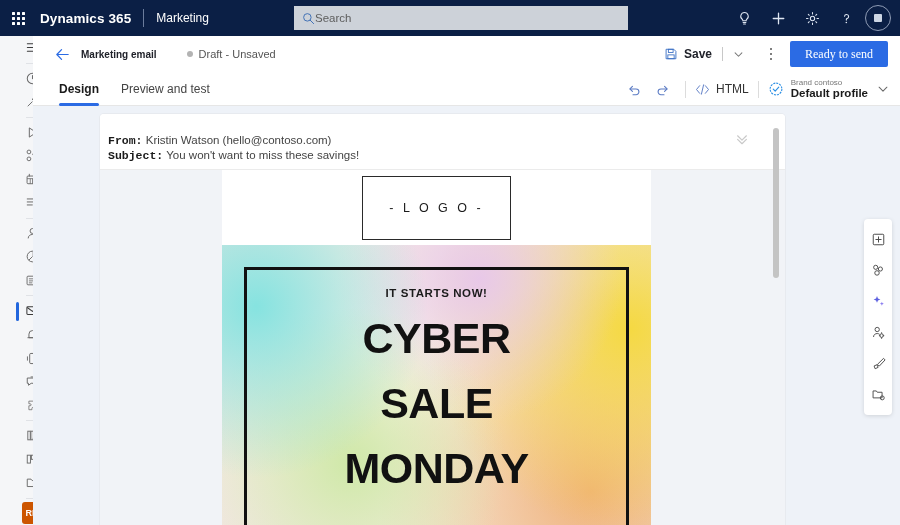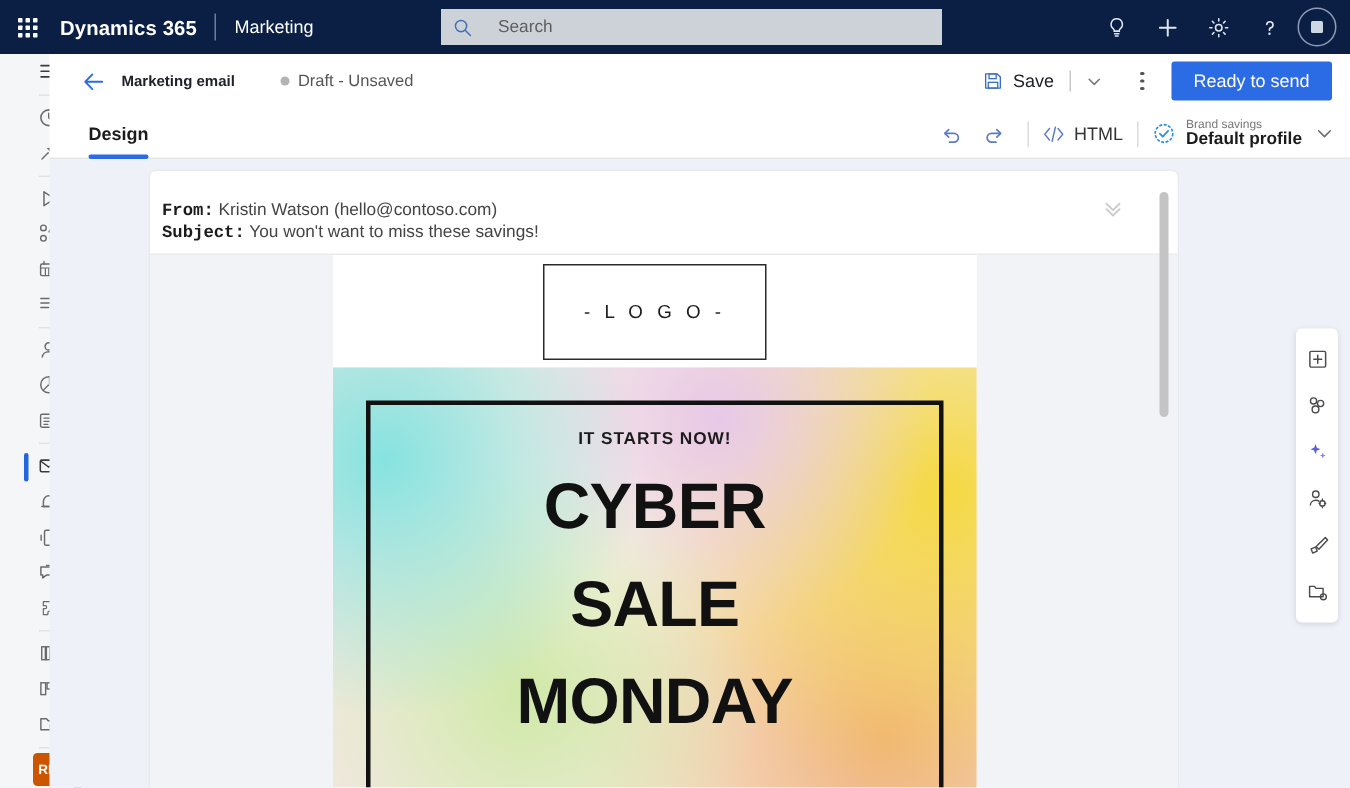--- a/index.html
+++ b/index.html
@@ -48,21 +48,21 @@
     background: #cdd2d9;
     display: flex; align-items: center;
     padding: 0 8px;
     cursor: text;
   }
   .searchwrap svg { flex: 0 0 auto; }
   .searchwrap input {
     border: 0; background: transparent; outline: none;
     font-family: "Liberation Sans", sans-serif;
     font-size: 11.5px; color: #3a3a3a;
-    margin-left: 17px; width: 100%;
+    margin-left: 0; width: 100%;
   }
   .searchwrap input::placeholder { color: #5e5e5e; }
 
   .nav-right {
     position: absolute; right: 0; top: 0;
     height: 36px; display: flex; align-items: center;
   }
   .navbtn {
     width: 34px; height: 36px;
     display: flex; align-items: center; justify-content: center;
@@ -135,37 +135,37 @@
   }
   .statustext { font-size: 11px; color: #555; white-space: nowrap; }
 
   .cmd-right {
     position: absolute; right: 0; top: 0; height: 36px;
     display: flex; align-items: center;
   }
   .savebtn {
     display: flex; align-items: center; cursor: pointer; padding: 0 2px;
   }
-  .savebtn .lbl { font-size: 12px; color: #20222a; margin-left: 6px; }
+  .savebtn .lbl { font-size: 12px; color: #20222a; margin-left: 6px; font-weight: bold; }
   .pipe { width: 1px; height: 14px; background: #c8c8c8; margin: 0 8px; }
   .chev-btn { cursor: pointer; display: flex; align-items: center; padding: 0 2px; }
   .dots {
     width: 22px; height: 26px; margin: 0 8px 0 14px;
     display: flex; flex-direction: column; align-items: center; justify-content: center;
     gap: 2.5px; cursor: pointer;
   }
   .dots i { width: 2.5px; height: 2.5px; border-radius: 50%; background: #555; display: block; }
   .primary {
     background: #2b6be4; color: #fff;
     font-size: 12px; font-weight: normal;
     border: 0; border-radius: 2px;
     height: 26px; padding: 0 15px;
     margin-right: 12px;
     cursor: pointer;
-    font-family: Liberation Sans, sans-serif;
+    font-family: Liberation Serif, serif;
     white-space: nowrap;
   }
 
   
   .tabbar {
     position: absolute; left: 33px; top: 72px;
     width: 867px; height: 34px;
     background: #fff;
     border-bottom: 1px solid #e6e6e6;
     display: flex; align-items: center;
@@ -533,20 +533,21 @@
       <i></i>
         <i></i>
         <i></i>
     </div>
     <button class="primary">Ready to send</button>
   </div>
 </div>
 
 <div class="tabbar">
   <div class="tab active">Design</div>
+  <div class="tab">Preview and test</div>
 
   <div class="tab-right">
     <div class="iconbtn">
       <svg width="15" height="15" viewBox="0 0 16 16">
         <path d="M3.4 7.4h6.2a3.1 3.1 0 0 1 0 6.2H6.4" fill="none" stroke="#5b7bc4" stroke-width="1.2" stroke-linecap="round"></path>
         <path d="M5.8 4.7L3.1 7.4l2.7 2.7" fill="none" stroke="#5b7bc4" stroke-width="1.2" stroke-linecap="round" stroke-linejoin="round"></path>
       </svg>
     </div>
     <div class="iconbtn">
       <svg width="15" height="15" viewBox="0 0 16 16">
@@ -561,21 +562,21 @@
       </svg>
       <span class="lbl">HTML</span>
     </div>
     <div class="vdiv"></div>
     <div class="brandprofile">
       <svg width="16" height="16" viewBox="0 0 18 18">
         <circle cx="9" cy="9" r="6.6" fill="none" stroke="#2b8fe4" stroke-width="1.25" stroke-dasharray="2.3 1.1"></circle>
         <path d="M5.9 9.1l2.2 2.2 4-4.3" fill="none" stroke="#2b8fe4" stroke-width="1.3" stroke-linecap="round" stroke-linejoin="round"></path>
       </svg>
       <span class="bp-text">
-        <span class="bp-label">Brand savings</span>
+        <span class="bp-label">Brand contoso</span>
         <span class="bp-value">Default profile</span>
       </span>
       <svg width="12" height="12" viewBox="0 0 12 12" style="margin-left:9px">
         <path d="M2.1 4.2L6 8.1l3.9-3.9" fill="none" stroke="#6b6b6b" stroke-width="1.05" stroke-linecap="round" stroke-linejoin="round"></path>
       </svg>
     </div>
   </div>
 </div>
 
 <div class="editor">

